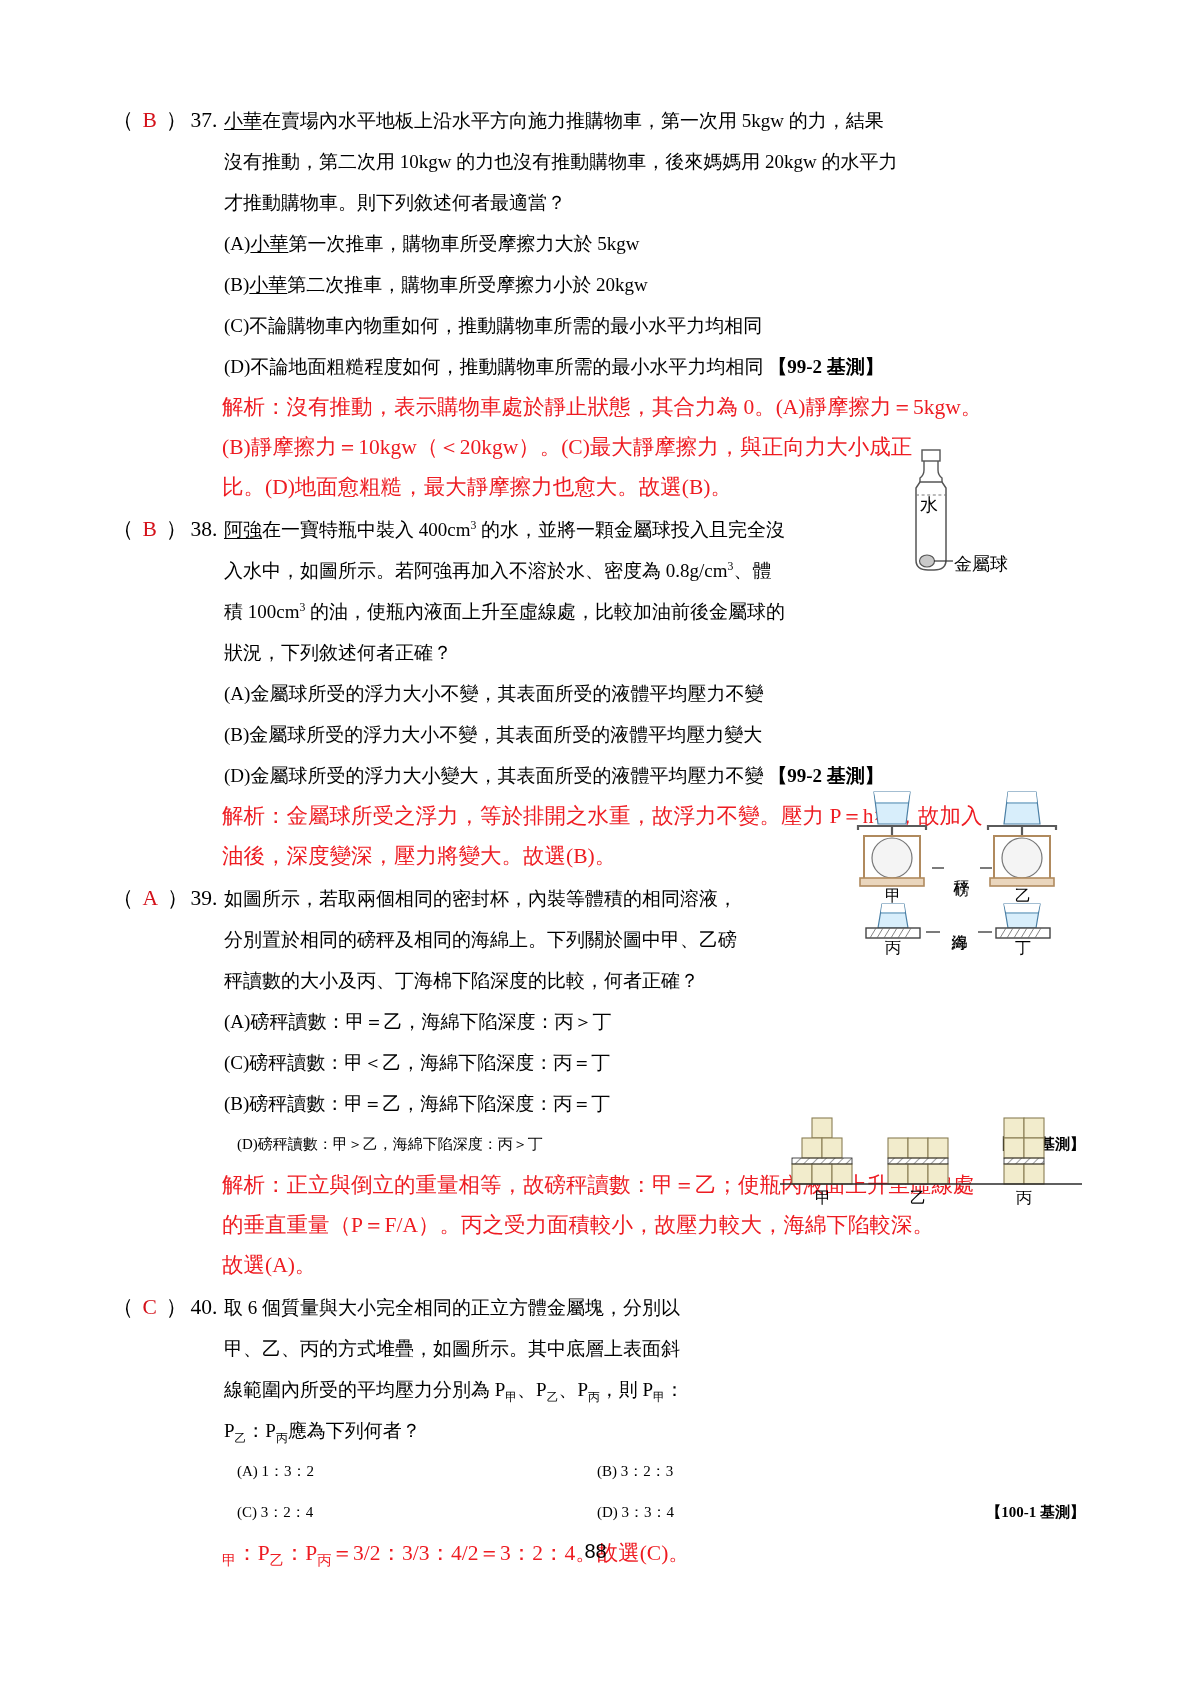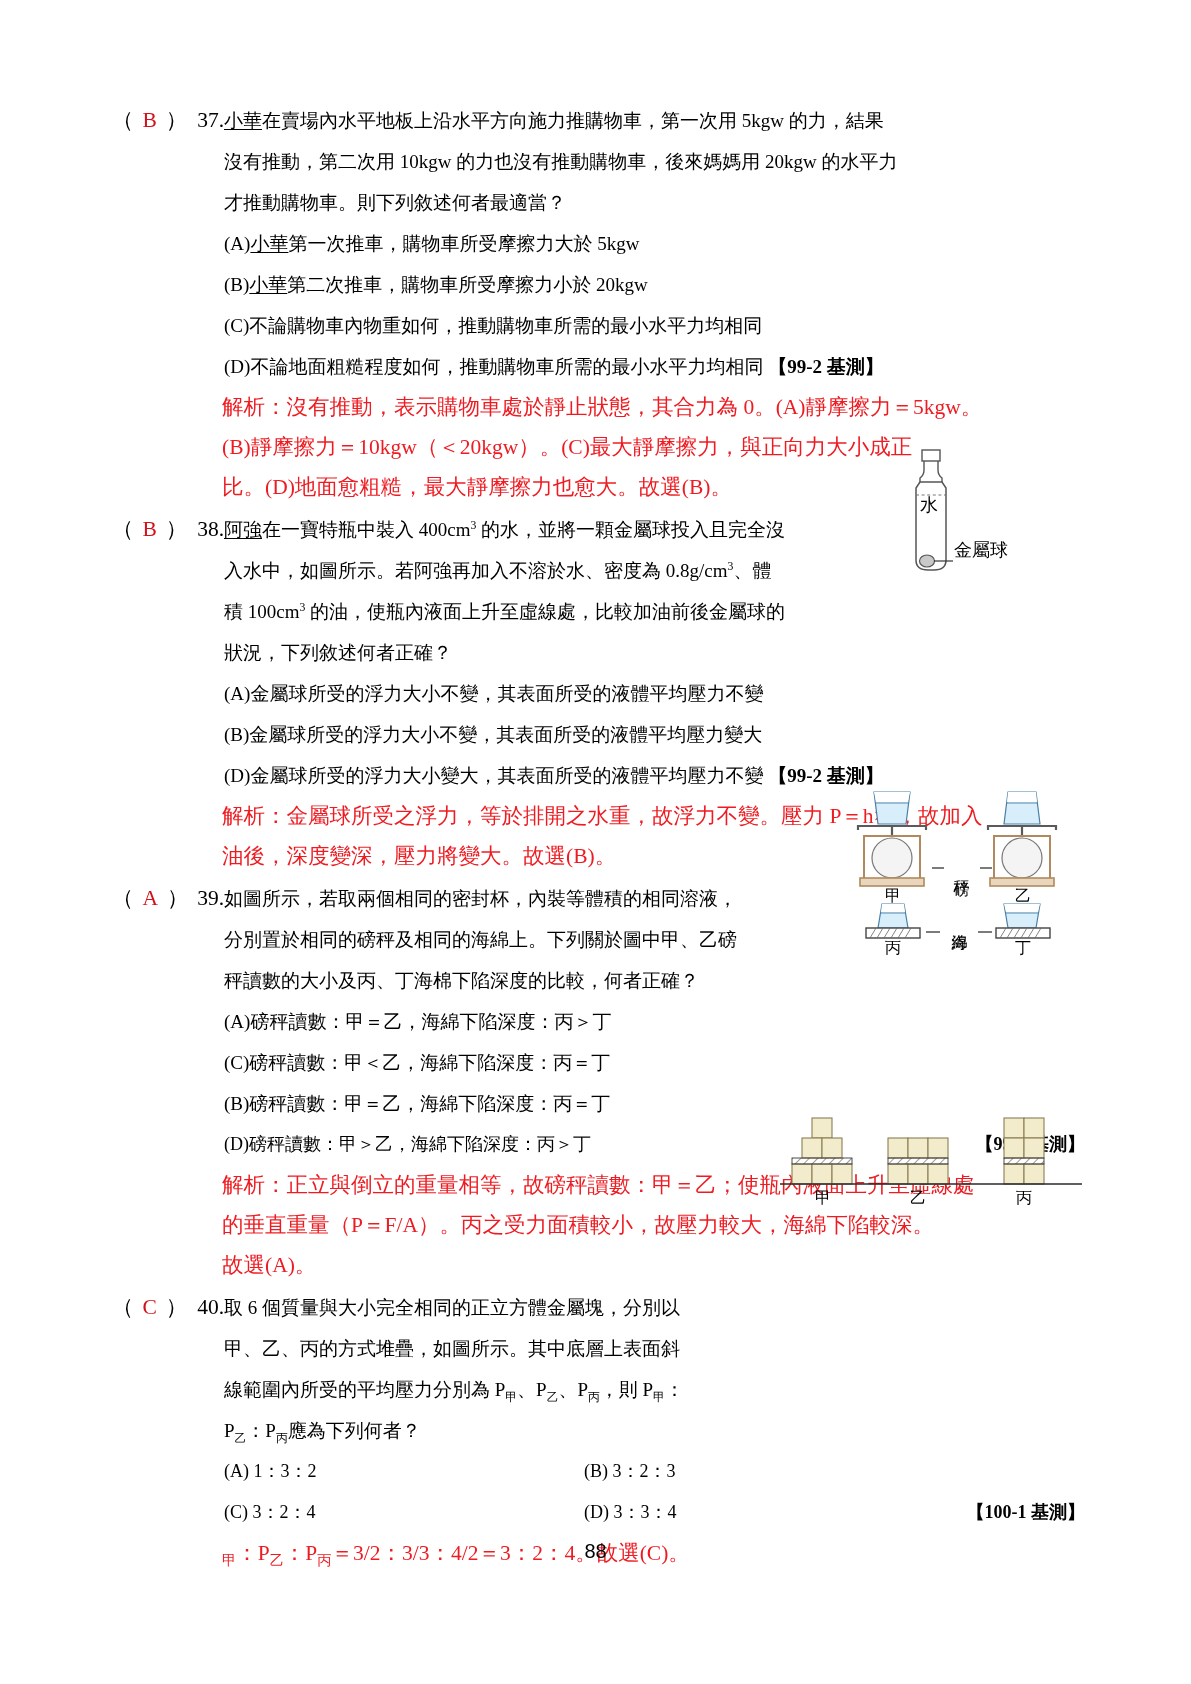--- a/index.html
+++ b/index.html
@@ -50,44 +50,45 @@
     color: #d4111a;
     font-weight: normal;
     padding: 0 9px;
     font-family: "Liberation Serif", serif;
   }
   .q-num {
     flex: 0 0 auto;
     width: 40px;
     font-size: 21.5px;
     line-height: 41px;
-    text-align: right;
+    text-align: center;
   }
   .q-body {
     flex: 1 1 auto;
     font-size: 21.5px;
     line-height: 41px;
   }
   .q-line {
     font-size: 19px;
     line-height: 41px;
     white-space: nowrap;
   }
   .u { text-decoration: underline; text-underline-offset: 2px; }
   sup { font-size: 0.62em; vertical-align: super; line-height: 0; }
   sub { font-size: 0.62em; vertical-align: sub; line-height: 0; }
 
   .src-tag {
     font-weight: bold;
   }
   .opt-row {
     display: flex;
-    font-size: 18px;
+    font-size: 15px;
     line-height: 41px;
     white-space: nowrap;
+    margin-left: 13px;
   }
   .opt-col-a { width: 360px; flex: 0 0 auto; }
   .opt-col-b { width: 330px; flex: 0 0 auto; }
   .opt-col-tag { flex: 1 1 auto; text-align: right; padding-right: 2px;}
 
   
   .sol {
     color: #ee1c22;
     font-size: 21.5px;
     line-height: 40px;
@@ -243,21 +244,21 @@
 
       <path d="M40,34 L36,40 L36,112 Q36,122 48,122 L54,122 Q66,122 66,112 L66,40 L62,34 Z" fill="#ffffff" stroke="#555" stroke-width="1.5"></path>
 
       <line x1="36" y1="47" x2="66" y2="47" stroke="#777" stroke-width="1.1" stroke-dasharray="3,2.6"></line>
 
       <ellipse cx="47" cy="113" rx="7.5" ry="6" fill="#c9c9c9" stroke="#555" stroke-width="1.2"></ellipse>
 
       <line x1="54" y1="113" x2="73" y2="113" stroke="#333" stroke-width="1.2"></line>
     </svg>
     <div class="fig-label" style="position:absolute; left:40px; top:45px; font-size:18px;">水</div>
-    <div class="fig-label" style="position:absolute; left:74px; top:90px; font-size:18px; white-space:nowrap;">金屬球</div>
+    <div class="fig-label" style="position:absolute; left:74px; top:104px; font-size:18px; white-space:nowrap;">金屬球</div>
   </div>
 
   <div class="fig" id="fig-cups">
     <svg width="250" height="168" viewBox="0 0 250 168">
 
       <g>
 
         <path d="M34,10 L70,10 L66,42 L38,42 Z" fill="#d8eefb" stroke="#4a7fa5" stroke-width="1.2"></path>
         <path d="M34,10 L70,10 L68,20 L36,20 Z" fill="#ffffff" stroke="none"></path>
         <line x1="36" y1="21" x2="68" y2="21" stroke="#4a7fa5" stroke-width="0.9"></line>

